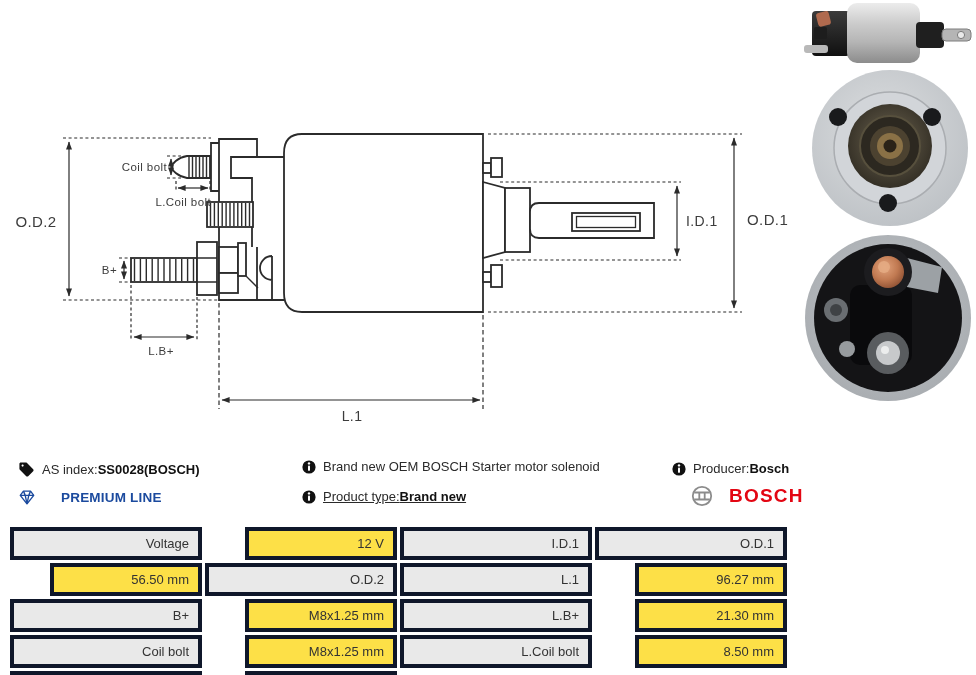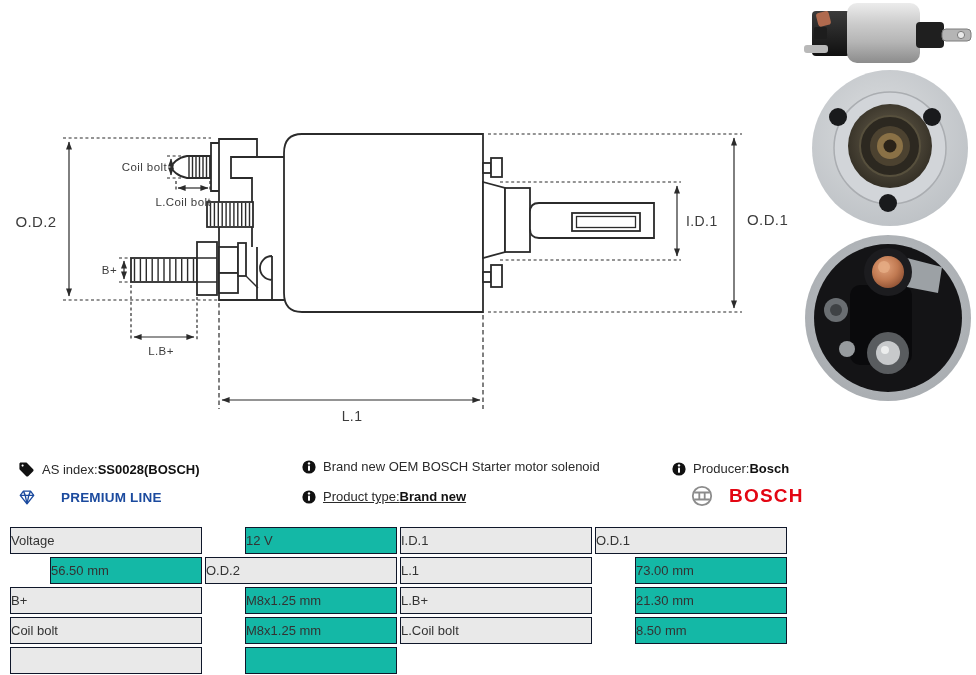--- a/index.html
+++ b/index.html
@@ -17,24 +17,24 @@
   .dsh{fill:none;stroke:#2b2b2b;stroke-width:1.2;stroke-dasharray:4.5 3;}
   .dlab{fill:#3c3c3c;font-family:"Liberation Sans",sans-serif;letter-spacing:.4px;}
   .f15{font-size:15px;} .f14{font-size:14px;} .f12{font-size:11.5px;}
   .info-item{position:absolute;display:flex;align-items:center;font-size:13px;color:#2a2a2a;white-space:nowrap;}
   .info-item .ic{margin-right:7px;flex:0 0 auto;}
   .info-item b{margin-left:0;color:#111;}
   .premium{color:#1b4a9e;font-weight:bold;font-size:13.5px;letter-spacing:.2px;}
   .bosch-word{color:#e30613;font-weight:bold;font-size:19px;letter-spacing:1.2px;margin-left:8px;}
   .spec-table{position:absolute;left:10px;top:527px;width:777px;
       display:grid;grid-template-columns:repeat(4,1fr);gap:3px;}
-  .cell{height:25px;line-height:25px;font-size:13px;padding-right:9px;
-      border:1px solid #0f172a;color:#333;overflow:hidden;}
+  .cell{height:25px;line-height:25px;font-size:13px;text-align:right;padding-right:9px;
+      border:4px solid #0f172a;color:#333;overflow:hidden;}
   .lblc{background:#e9e9e9;}
-  .valc{background:#14b8a6;margin-left:40px;}
+  .valc{background:#fde047;margin-left:40px;}
 </style>
 </head>
 <body>
 
 <div class="stage">
 
   <svg class="diagram" width="795" height="445" viewBox="0 0 795 445">
     <defs>
       <marker id="ah" markerWidth="9" markerHeight="7" refX="7.6" refY="3" orient="auto-start-reverse" markerUnits="userSpaceOnUse">
         <path d="M0 0 L8 3 L0 6 Z" fill="#2b2b2b"></path>
@@ -266,21 +266,21 @@
   <div class="spec-table">
     <div class="cell lblc">Voltage</div>
     <div class="cell valc">12 V</div>
     <div class="cell lblc">I.D.1</div>
 
     <div class="cell lblc">O.D.1</div>
     <div class="cell valc">56.50 mm</div>
     <div class="cell lblc">O.D.2</div>
 
     <div class="cell lblc">L.1</div>
-    <div class="cell valc">73.00 mm</div>
+    <div class="cell valc">96.27 mm</div>
     <div class="cell lblc">B+</div>
     <div class="cell valc">M8x1.25 mm</div>
 
     <div class="cell lblc">L.B+</div>
     <div class="cell valc">21.30 mm</div>
     <div class="cell lblc">Coil bolt</div>
     <div class="cell valc">M8x1.25 mm</div>
 
     <div class="cell lblc">L.Coil bolt</div>
     <div class="cell valc">8.50 mm</div>

